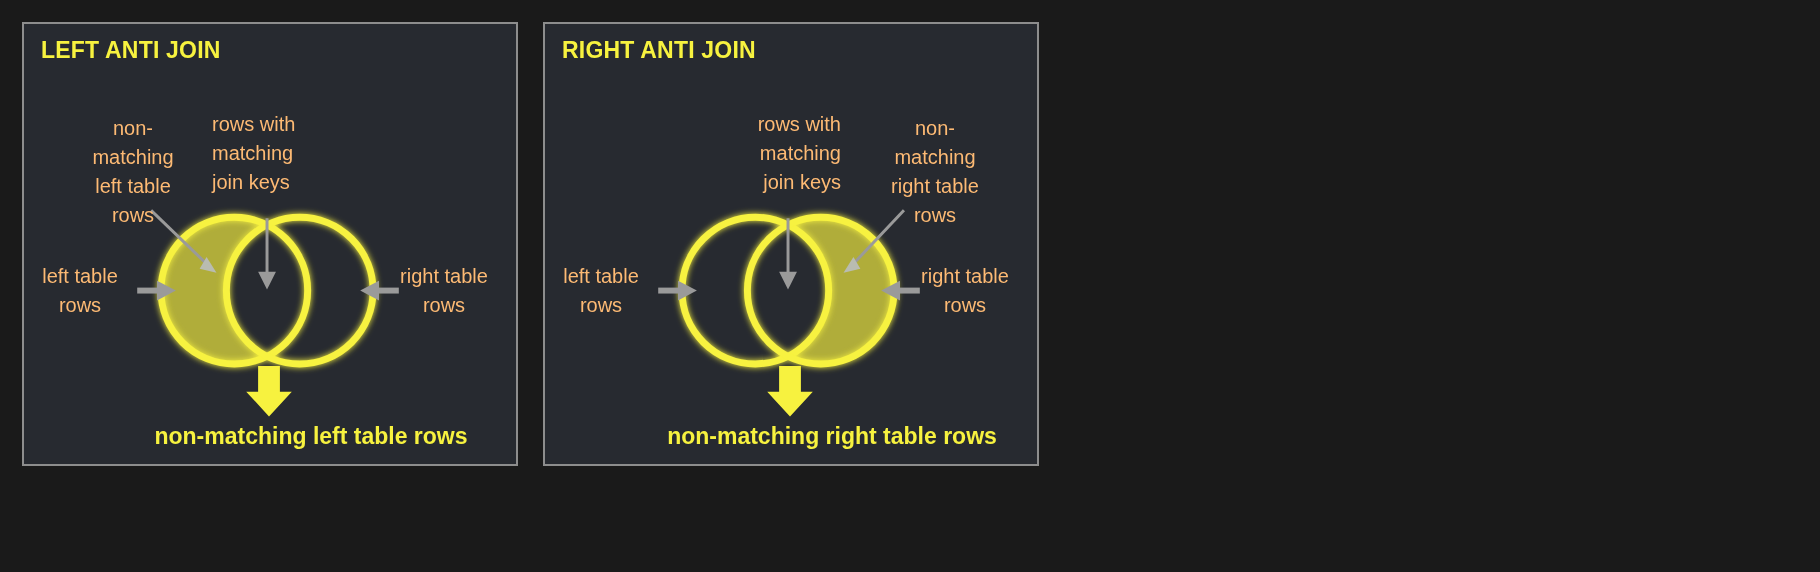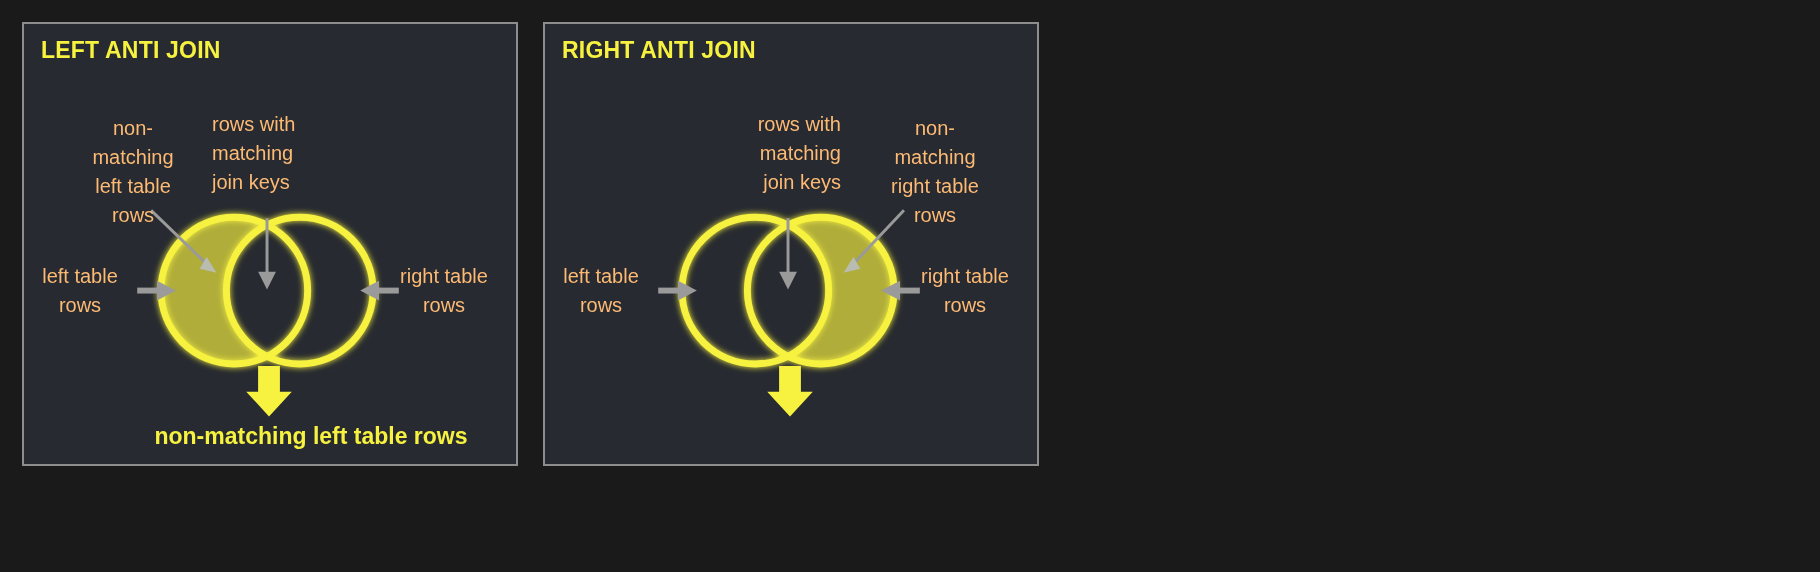--- a/index.html
+++ b/index.html
@@ -212,15 +212,16 @@
 matching
 right table
 rows</div>
 
     <div class="lbl center" style="left: 2px; top: 238px; width: 108px;">left table
 rows</div>
 
     <div class="lbl center" style="left: 355px; top: 238px; width: 130px;">right table
 rows</div>
 
+    <div class="caption">non-matching right table rows</div>
   </div>
 
 </div>
 
 </body></html>

